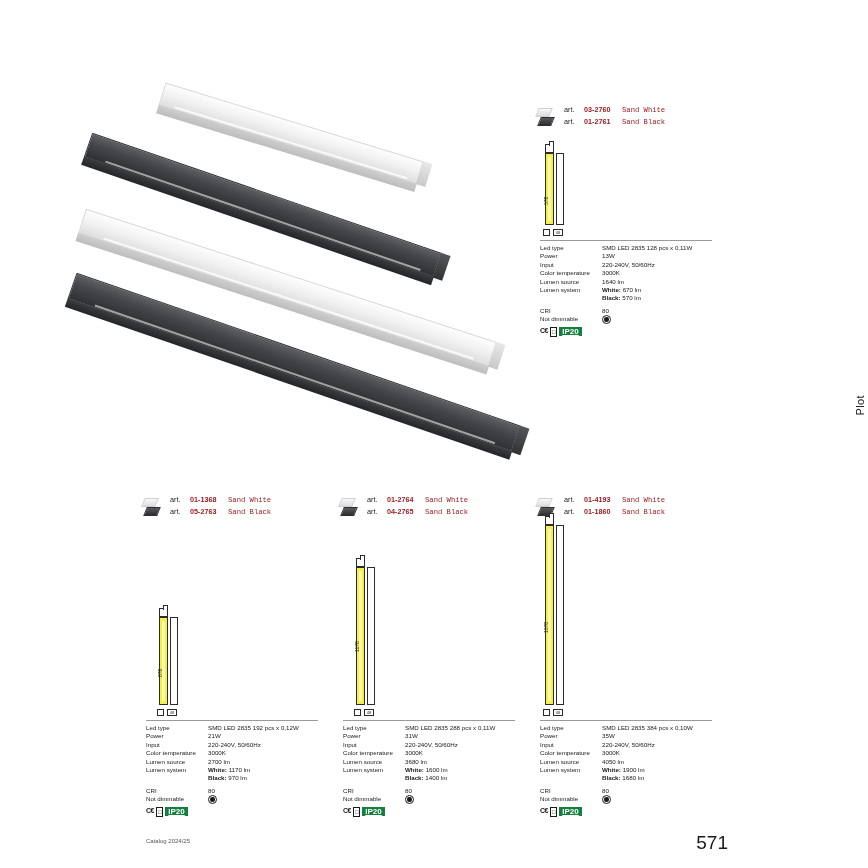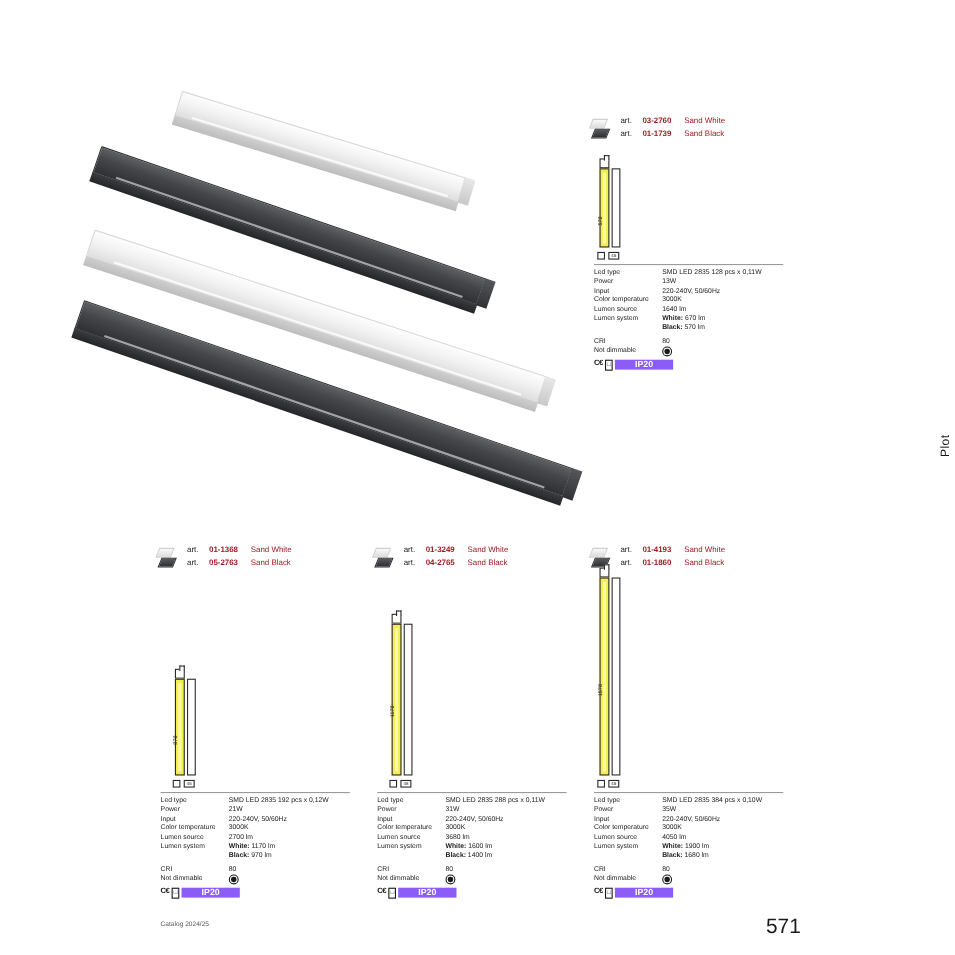--- a/index.html
+++ b/index.html
@@ -88,21 +88,21 @@
   
   .block { position: absolute; }
   .codes { display: flex; flex-direction: column; gap: 2px; }
   .code-row {
     display: flex; align-items: center;
     font-size: 7.2px; color: #1a1a1a;
     line-height: 10px;
   }
   .code-row .art { width: 20px; color: #1a1a1a; }
   .code-row .num { width: 38px; font-weight: bold; color: #9d1c20; }
-  .code-row .fin { color: #9d1c20; }
+  .code-row .fin { color: #9d1c20; font-family: Liberation Mono, monospace; }
 
   .thumb {
     position: absolute;
     left: 0; top: -6px;
     width: 22px; height: 22px;
   }
   .thumb .tw {
     position: absolute; left: 1px; top: 2px;
     width: 14px; height: 9px;
     background: linear-gradient(180deg, #fafafa, #dcdcdc);
@@ -207,22 +207,22 @@
     font-size: 7px; letter-spacing: -0.5px; font-weight: bold;
   }
   .badges .box {
     border: 1.2px solid #1a1a1a;
     padding: 0px 1px;
     font-size: 5.5px; font-weight: bold;
     line-height: 8px;
   }
   .badges .ip {
     font-size: 8px; font-weight: bold;
-    background: #8b5cf6; color: #fff;
-    padding: 0 18px; line-height: 9px;
+    background: #15803d; color: #fff;
+    padding: 0 3px; line-height: 9px; text-decoration: underline;
   }
   .nodim-icon {
     position: absolute;
     width: 9px; height: 9px;
     border-radius: 50%;
     border: 0.9px solid #1a1a1a;
     background: #fff;
   }
   .nodim-icon:after {
     content: "";
@@ -290,21 +290,21 @@
       <div class="tb"></div>
     </div>
     <div class="codes" style="margin-left:24px;">
       <div class="code-row">
         <span class="art">art.</span>
         <span class="num">03-2760</span>
         <span class="fin">Sand White</span>
       </div>
       <div class="code-row">
         <span class="art">art.</span>
-        <span class="num">01-1739</span>
+        <span class="num">01-2761</span>
         <span class="fin">Sand Black</span>
       </div>
     </div>
 
     <div class="drawing" style="left:0px; top:38px; width:60px; height:85px;">
       <div class="lamp" style="left:5px; top:10px; width:20px; height:72px;">
         <div class="mount"></div>
         <div class="body"></div>
         <div class="outline"></div>
       </div>
@@ -439,21 +439,21 @@
   </div>
 
   <div class="block" style="left:343px; top:495px; width:180px;">
     <div class="thumb" style="left:-4px; top:1px;">
       <div class="tw"></div>
       <div class="tb"></div>
     </div>
     <div class="codes" style="margin-left:24px;">
       <div class="code-row">
         <span class="art">art.</span>
-        <span class="num">01-3249</span>
+        <span class="num">01-2764</span>
         <span class="fin">Sand White</span>
       </div>
       <div class="code-row">
         <span class="art">art.</span>
         <span class="num">04-2765</span>
         <span class="fin">Sand Black</span>
       </div>
     </div>
 
     <div class="drawing" style="left:8px; top:62px; width:60px; height:150px;">

